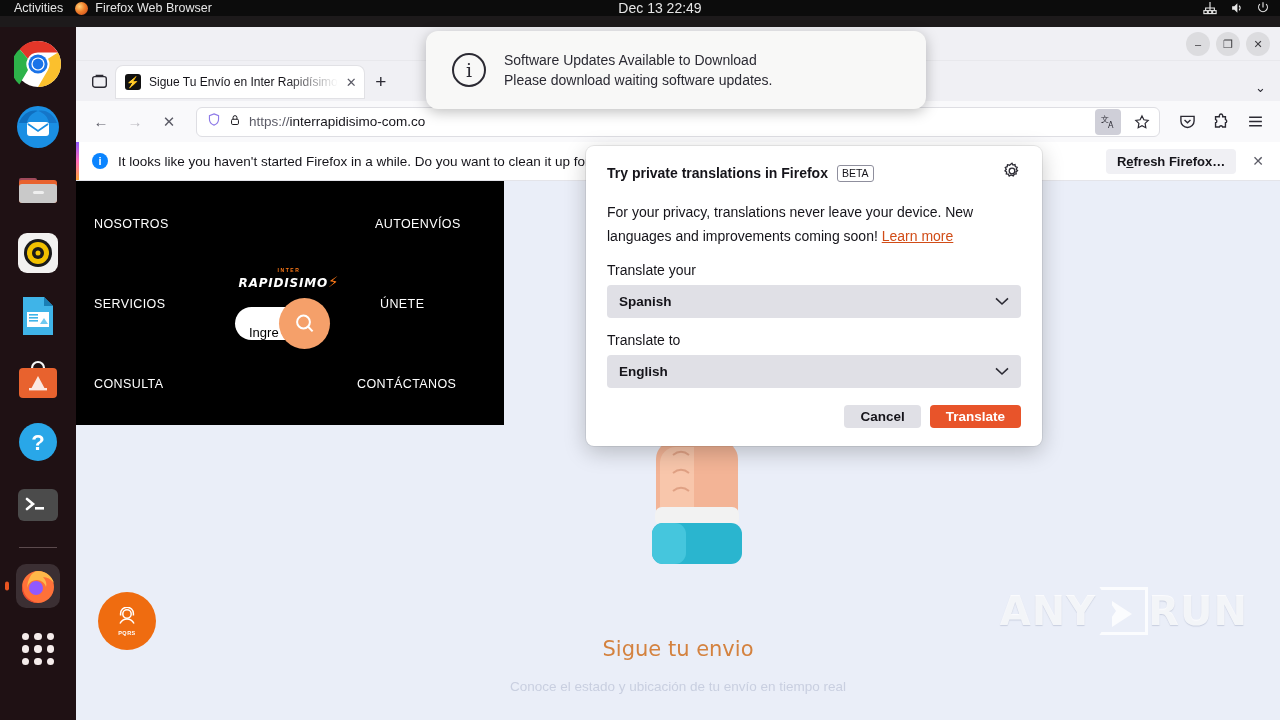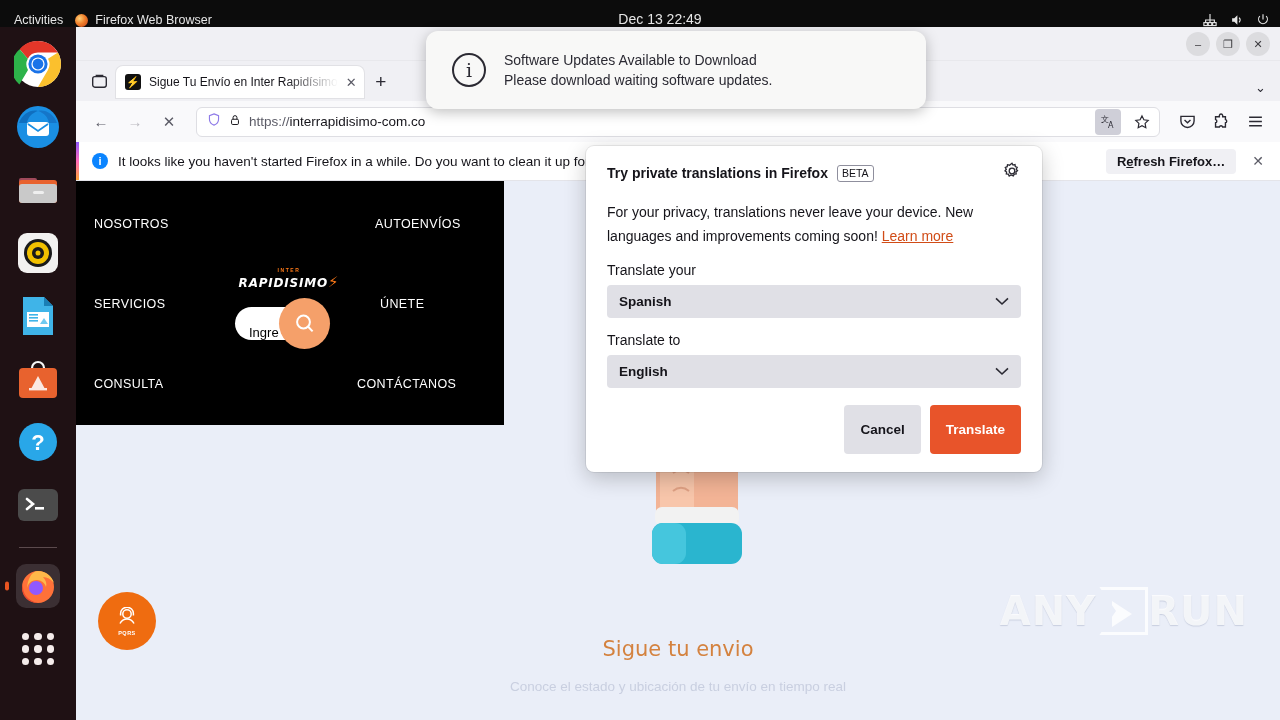--- a/index.html
+++ b/index.html
@@ -6,23 +6,23 @@
   html, body {
     width: 1280px; height: 720px;
     overflow: hidden;
     font-family: "Liberation Sans", sans-serif;
     background: #1d1a1b;
   }
   .screen { position: relative; width: 1280px; height: 720px; }
 
   
   .topbar {
-    position: absolute; top: 0; left: 0; width: 1280px; height: 27px;
+    position: absolute; top: 0; left: 0; width: 1280px; height: 16px;
     background: #0c0c0c; color: #e6e6e6;
-    display: flex; align-items: flex-end; font-size: 12.5px; z-index: 60;
+    display: flex; align-items: center; font-size: 12.5px; z-index: 60;
   }
   .topbar .activities { padding: 0 12px 0 14px; }
   .topbar .appname { display: flex; align-items: center; gap: 7px; }
   .ff-mini { width: 13px; height: 13px; border-radius: 50%;
     background: radial-gradient(circle at 35% 35%, #ffd27a 0%, #f07f2a 45%, #c4401a 100%); }
   .topbar .clock {
     position: absolute; left: 0; right: 0; text-align: center;
     pointer-events: none; font-size: 14px; margin-left: 40px;
   }
   .topbar .tray {
@@ -247,21 +247,21 @@
   .tp-desc a { color: #d14c17; text-decoration: underline; }
   .tp-label { font-size: 14px; color: #15141a; margin-bottom: 7px; }
   .tp-select {
     height: 33px; background: #e0e0e6; border-radius: 4px;
     display: flex; align-items: center; padding: 0 12px;
     font-size: 13.5px; font-weight: bold; color: #15141a; margin-bottom: 14px;
   }
   .tp-select .chev { margin-left: auto; color: #2b2a33; font-size: 12px; }
   .tp-actions { display: flex; justify-content: flex-end; gap: 9px; margin-top: 17px; }
   .tp-btn {
-    border-radius: 4px; padding: 17px 16px; font-size: 13.5px; font-weight: bold;
+    border-radius: 4px; padding: 4px 16px; font-size: 13.5px; font-weight: bold;
   }
   .tp-cancel { background: #e0e0e6; color: #15141a; }
   .tp-translate { background: #e8542a; color: #fff; }
 </style>
 </head>
 <body>
 
 <div class="screen">
 
   <div class="topbar">

